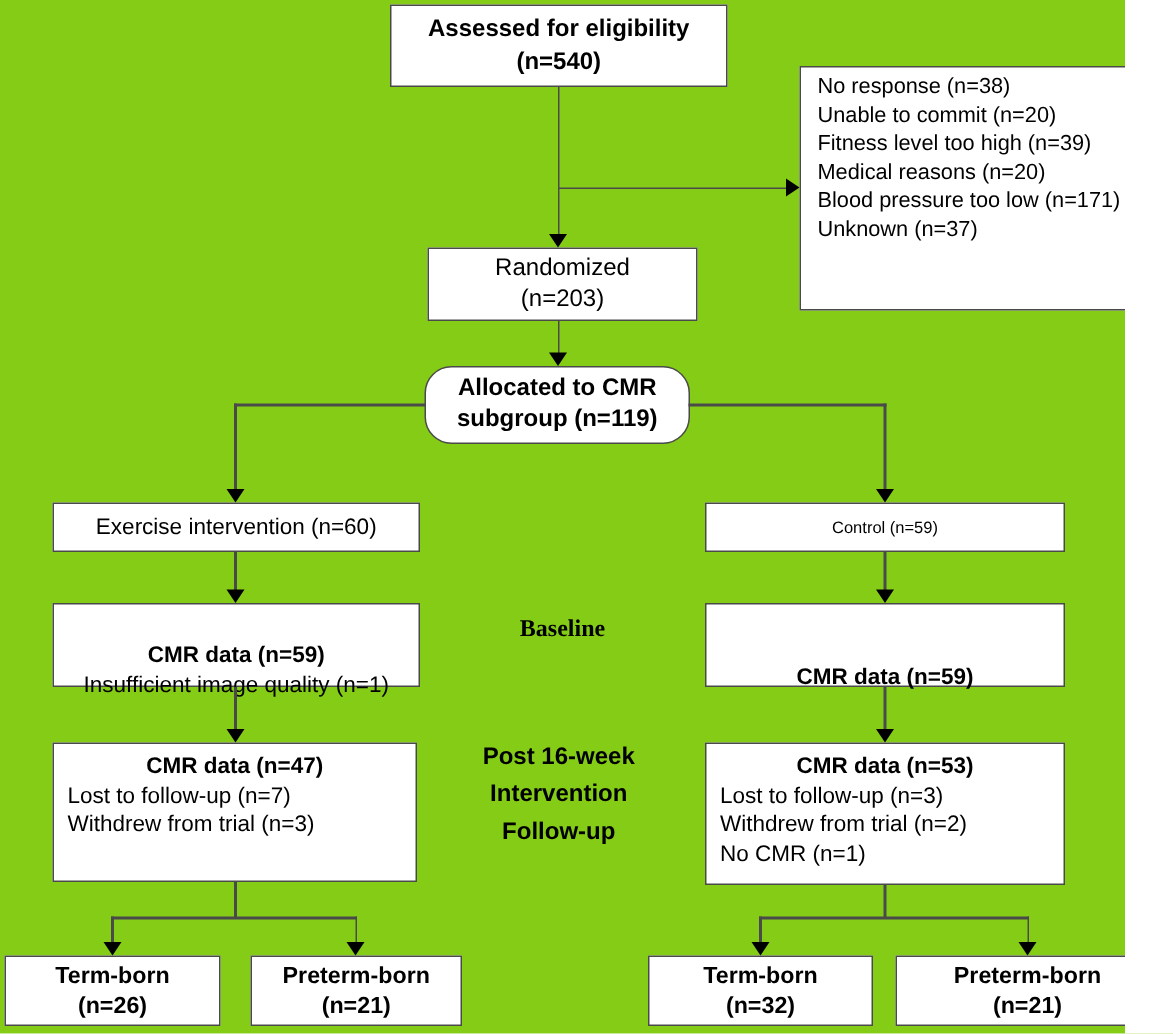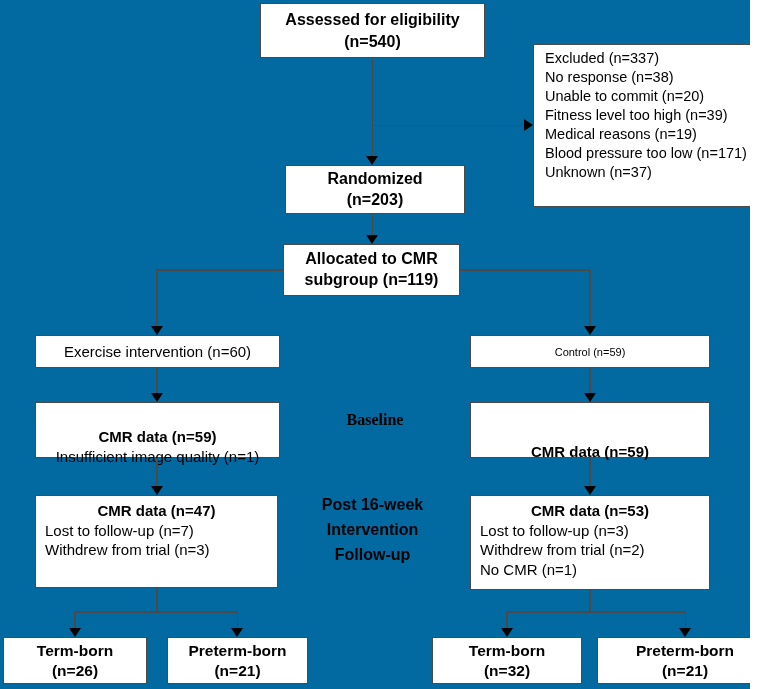--- a/index.html
+++ b/index.html
@@ -1,17 +1,17 @@
 <!DOCTYPE html>
 <html><head>
 <meta charset="utf-8">
 <style>
   html,body { margin:0; padding:0; background:#ffffff; }
   .canvas {
-    position:relative; width:750px; height:689px; background:#0369a1;
+    position:relative; width:750px; height:689px; background:#84cc16;
     font-family:"Liberation Sans","DejaVu Sans",sans-serif; color:#000000;
     overflow:hidden;
   }
   .box {
     position:absolute; background:#ffffff; border:1.5px solid #4a4a4a;
     box-sizing:border-box; display:flex; flex-direction:column;
     align-items:center; justify-content:center; text-align:center;
   }
   .bold { font-weight:bold;margin-top:33px; }
   .ttl { font-weight:bold; text-align:center; width:100%; }
@@ -26,22 +26,22 @@
     position:absolute; width:0; height:0;
     border-top:6px solid transparent; border-bottom:6px solid transparent;
     border-left:9px solid #000000;
   }
   .stage { position:absolute; font-weight:bold; text-align:center; font-size:16px; }
 
   
   .assessed   { left:260px; top:3px;   width:225px; height:55px; font-size:16px; font-weight:bold; line-height:1.35; }
   .excluded   { left:533px; top:44px;  width:241px; height:163px; font-size:14.5px; line-height:19px;
                 align-items:flex-start; justify-content:flex-start; text-align:left; padding:4px 8px 4px 11px; }
-  .randomized { left:285px; top:165px; width:180px; height:49px; font-size:16px; font-weight:bold; line-height:1.3; }
-  .allocated  { left:283px; top:244px; width:177px; height:52px; font-size:16px; font-weight:bold; line-height:1.3; }
+  .randomized { left:285px; top:165px; width:180px; height:49px; font-size:16px; font-weight:normal; line-height:1.3; }
+  .allocated  { left:283px; top:244px; width:177px; height:52px; font-size:16px; font-weight:bold; line-height:1.3;border-radius:18px; }
   .exercise-arm { left:35px;  top:335px; width:245px; height:33px; font-size:15px; }
   .control-arm  { left:470px; top:335px; width:240px; height:33px; font-size:11px; }
   .ex-base    { left:35px;  top:402px; width:245px; height:56px; font-size:15px; line-height:20px; }
   .ct-base    { left:470px; top:402px; width:240px; height:56px; font-size:15px; line-height:20px;
                 justify-content:flex-start; padding-top:6px; }
   .ex-post    { left:35px;  top:495px; width:243px; height:93px; font-size:15px; line-height:19.5px;
                 align-items:stretch; justify-content:flex-start; padding:5px 9px; }
   .ct-post    { left:470px; top:495px; width:240px; height:95px; font-size:15px; line-height:19.5px;
                 align-items:flex-start; justify-content:flex-start; padding:5px 9px; }
   .term1    { left:3px;   top:637px; width:144px; height:47px; font-size:15.5px; font-weight:bold; line-height:20px; }
@@ -56,25 +56,24 @@
 <body>
 
 <div class="canvas">
 
   <div class="box assessed">
     <div>Assessed for eligibility</div>
     <div>(n=540)</div>
   </div>
 
   <div class="box excluded">
-    <div class="ln">Excluded (n=337)</div>
     <div class="ln">No response (n=38)</div>
     <div class="ln">Unable to commit (n=20)</div>
     <div class="ln">Fitness level too high (n=39)</div>
-    <div class="ln">Medical reasons (n=19)</div>
+    <div class="ln">Medical reasons (n=20)</div>
     <div class="ln">Blood pressure too low (n=171)</div>
     <div class="ln">Unknown (n=37)</div>
   </div>
 
   <div class="box randomized">
     <div>Randomized</div>
     <div>(n=203)</div>
   </div>
 
   <div class="box allocated">

